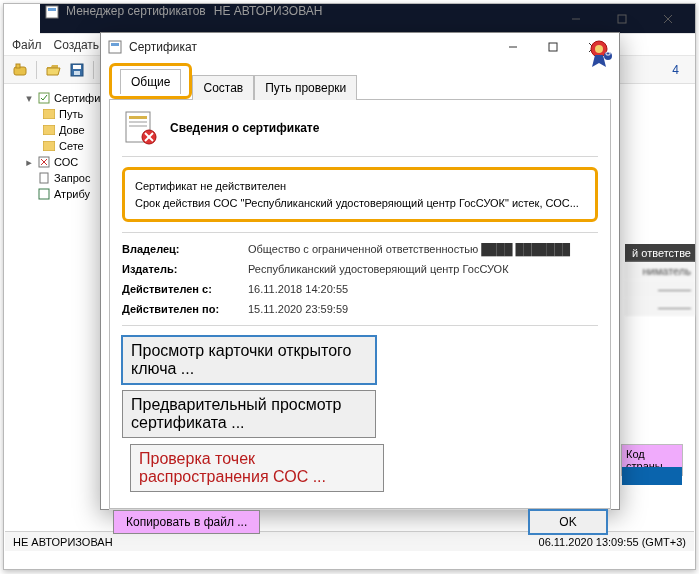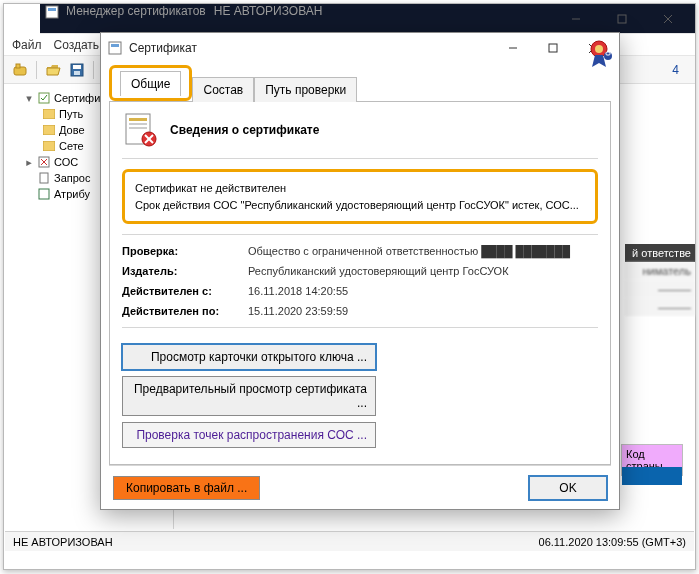--- a/index.html
+++ b/index.html
@@ -63,25 +63,25 @@
 .ribbon { position:absolute; right:6px; top:6px;}
 
 .warn-box { border: 3px solid #f0a300; border-radius: 6px; padding: 8px 10px; line-height: 1.5; font-size: 12px; }
 .hr { height:1px; background:#d6d6d6; margin:2px 0;}
 
 .kv { display:flex; gap:8px; font-size:12px;}
 .kv .k { font-weight: bold; min-width: 118px;}
 .kv .v { flex:1; color:#333;}
 
 .btn-row { margin-top: auto;}
-.dlg-btn { display:block; width: 254px; text-align:right; padding: 5px 8px; border:1px solid #8a8a8a; background:#efefef; font-size:12px; margin-bottom:6px;}
+.dlg-btn { display:block; width: 254px; text-align:left; padding: 5px 8px; border:1px solid #8a8a8a; background:#efefef; font-size:16px; margin-bottom:6px;}
 .dlg-btn.primary { box-shadow: 0 0 0 1px #3b82c4; border-color:#3b82c4;}
-.dlg-btn.disabled { color:#4c1d95; background:#f4f4f4;}
+.dlg-btn.disabled { color:#b91c1c; background:#f4f4f4;margin-left:8px;}
 .dlg-footer { height:44px; border-top:1px solid #d6d6d6; margin:0 8px; display:flex; align-items:center; padding:0 4px;}
-.dlg-footer .copy { padding:4px 12px; border:1px solid #8a8a8a; background:#f97316;font-size:12px;}
+.dlg-footer .copy { padding:4px 12px; border:1px solid #8a8a8a; background:#f0abfc;font-size:12px;}
 .dlg-footer .ok { margin-left:auto; width:78px; text-align:center; padding:4px 0; border:1px solid #3b82c4; background:#efefef; box-shadow:0 0 0 1px #3b82c4; font-size:12px;}
 </style>
 </head>
 <body>
 
 <div class="main-window">
   <div class="main-titlebar">
     <span class="main-icon">
       <svg width="14" height="14">
           <rect x="1" y="1" width="12" height="12" fill="#fff" stroke="#7a7a7a"></rect>
@@ -298,21 +298,21 @@
     <div class="hr"></div>
 
     <div class="warn-box">
       <div>Сертификат не действителен</div>
       <div>Срок действия СОС "Республиканский удостоверяющий центр ГосСУОК" истек, СОС...</div>
     </div>
 
     <div class="hr"></div>
 
     <div class="kv">
-      <span class="k">Проверка:</span>
+      <span class="k">Владелец:</span>
       <span class="v"><span>Общество с ограниченной ответственностью</span> <span class="blur">████ ███████</span></span>
     </div>
     <div class="kv">
       <span class="k">Издатель:</span>
       <span class="v">Республиканский удостоверяющий центр ГосСУОК</span>
     </div>
     <div class="kv">
       <span class="k">Действителен с:</span>
       <span class="v">16.11.2018 14:20:55</span>
     </div>

